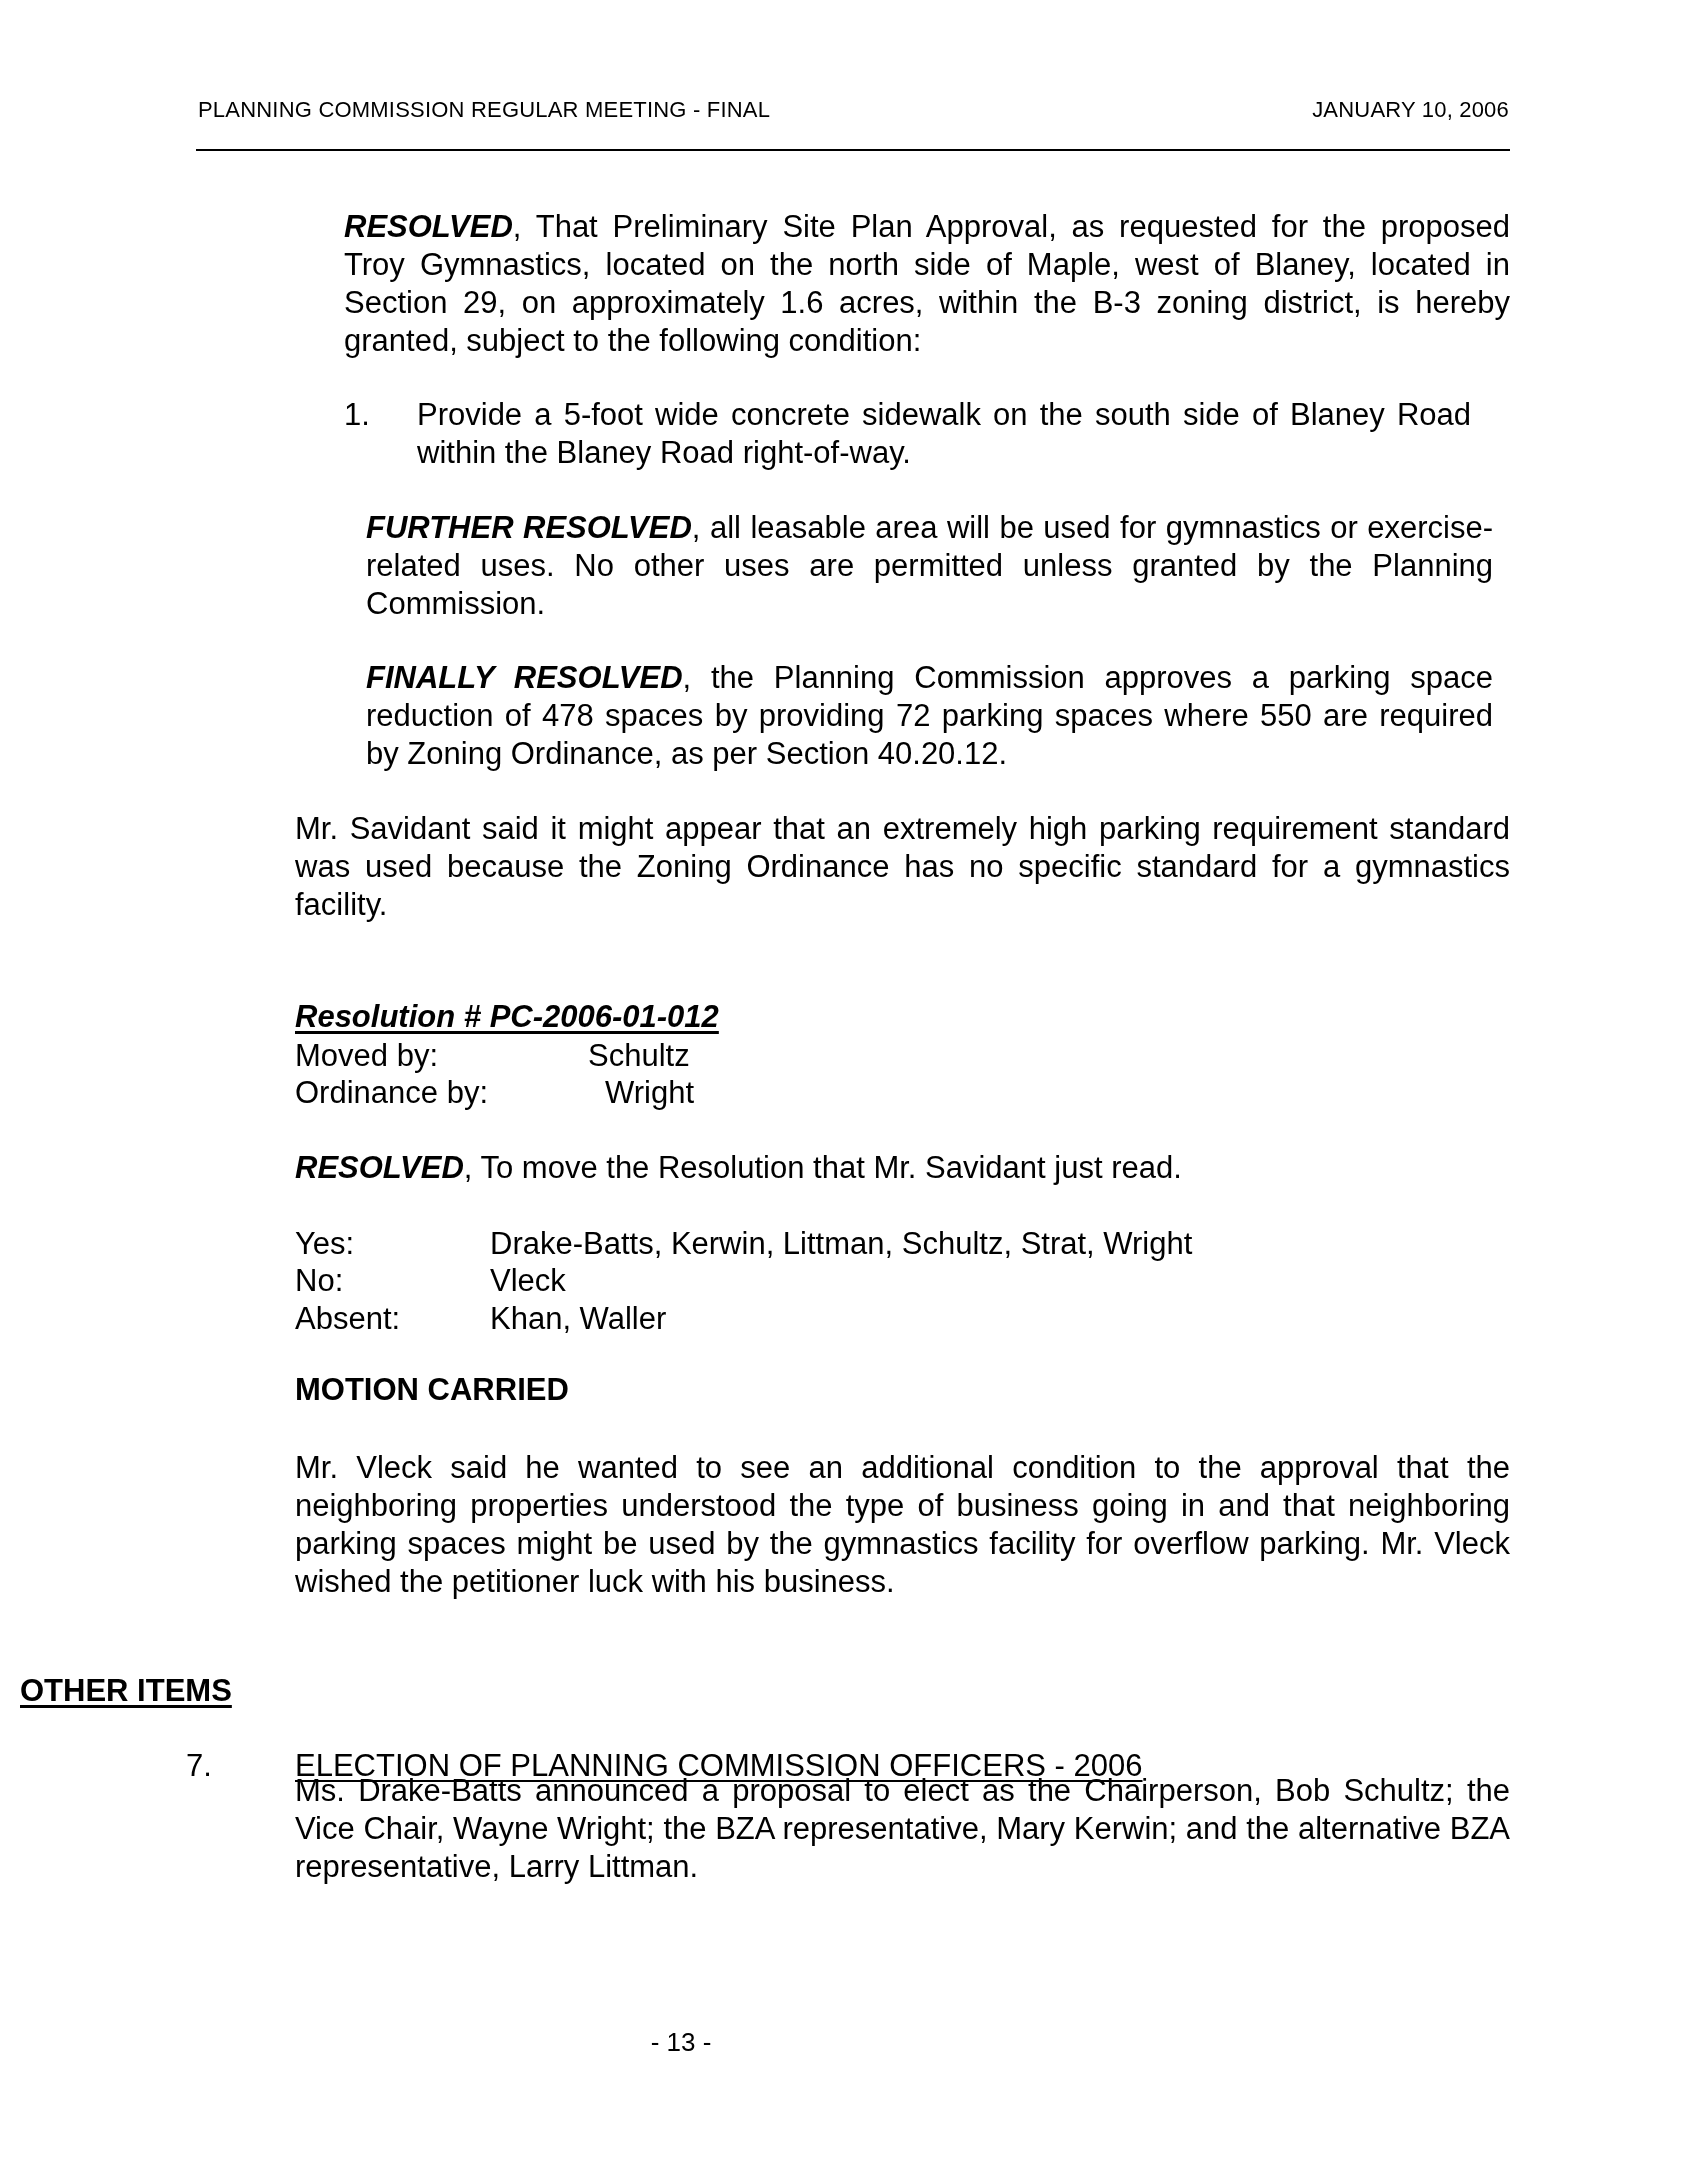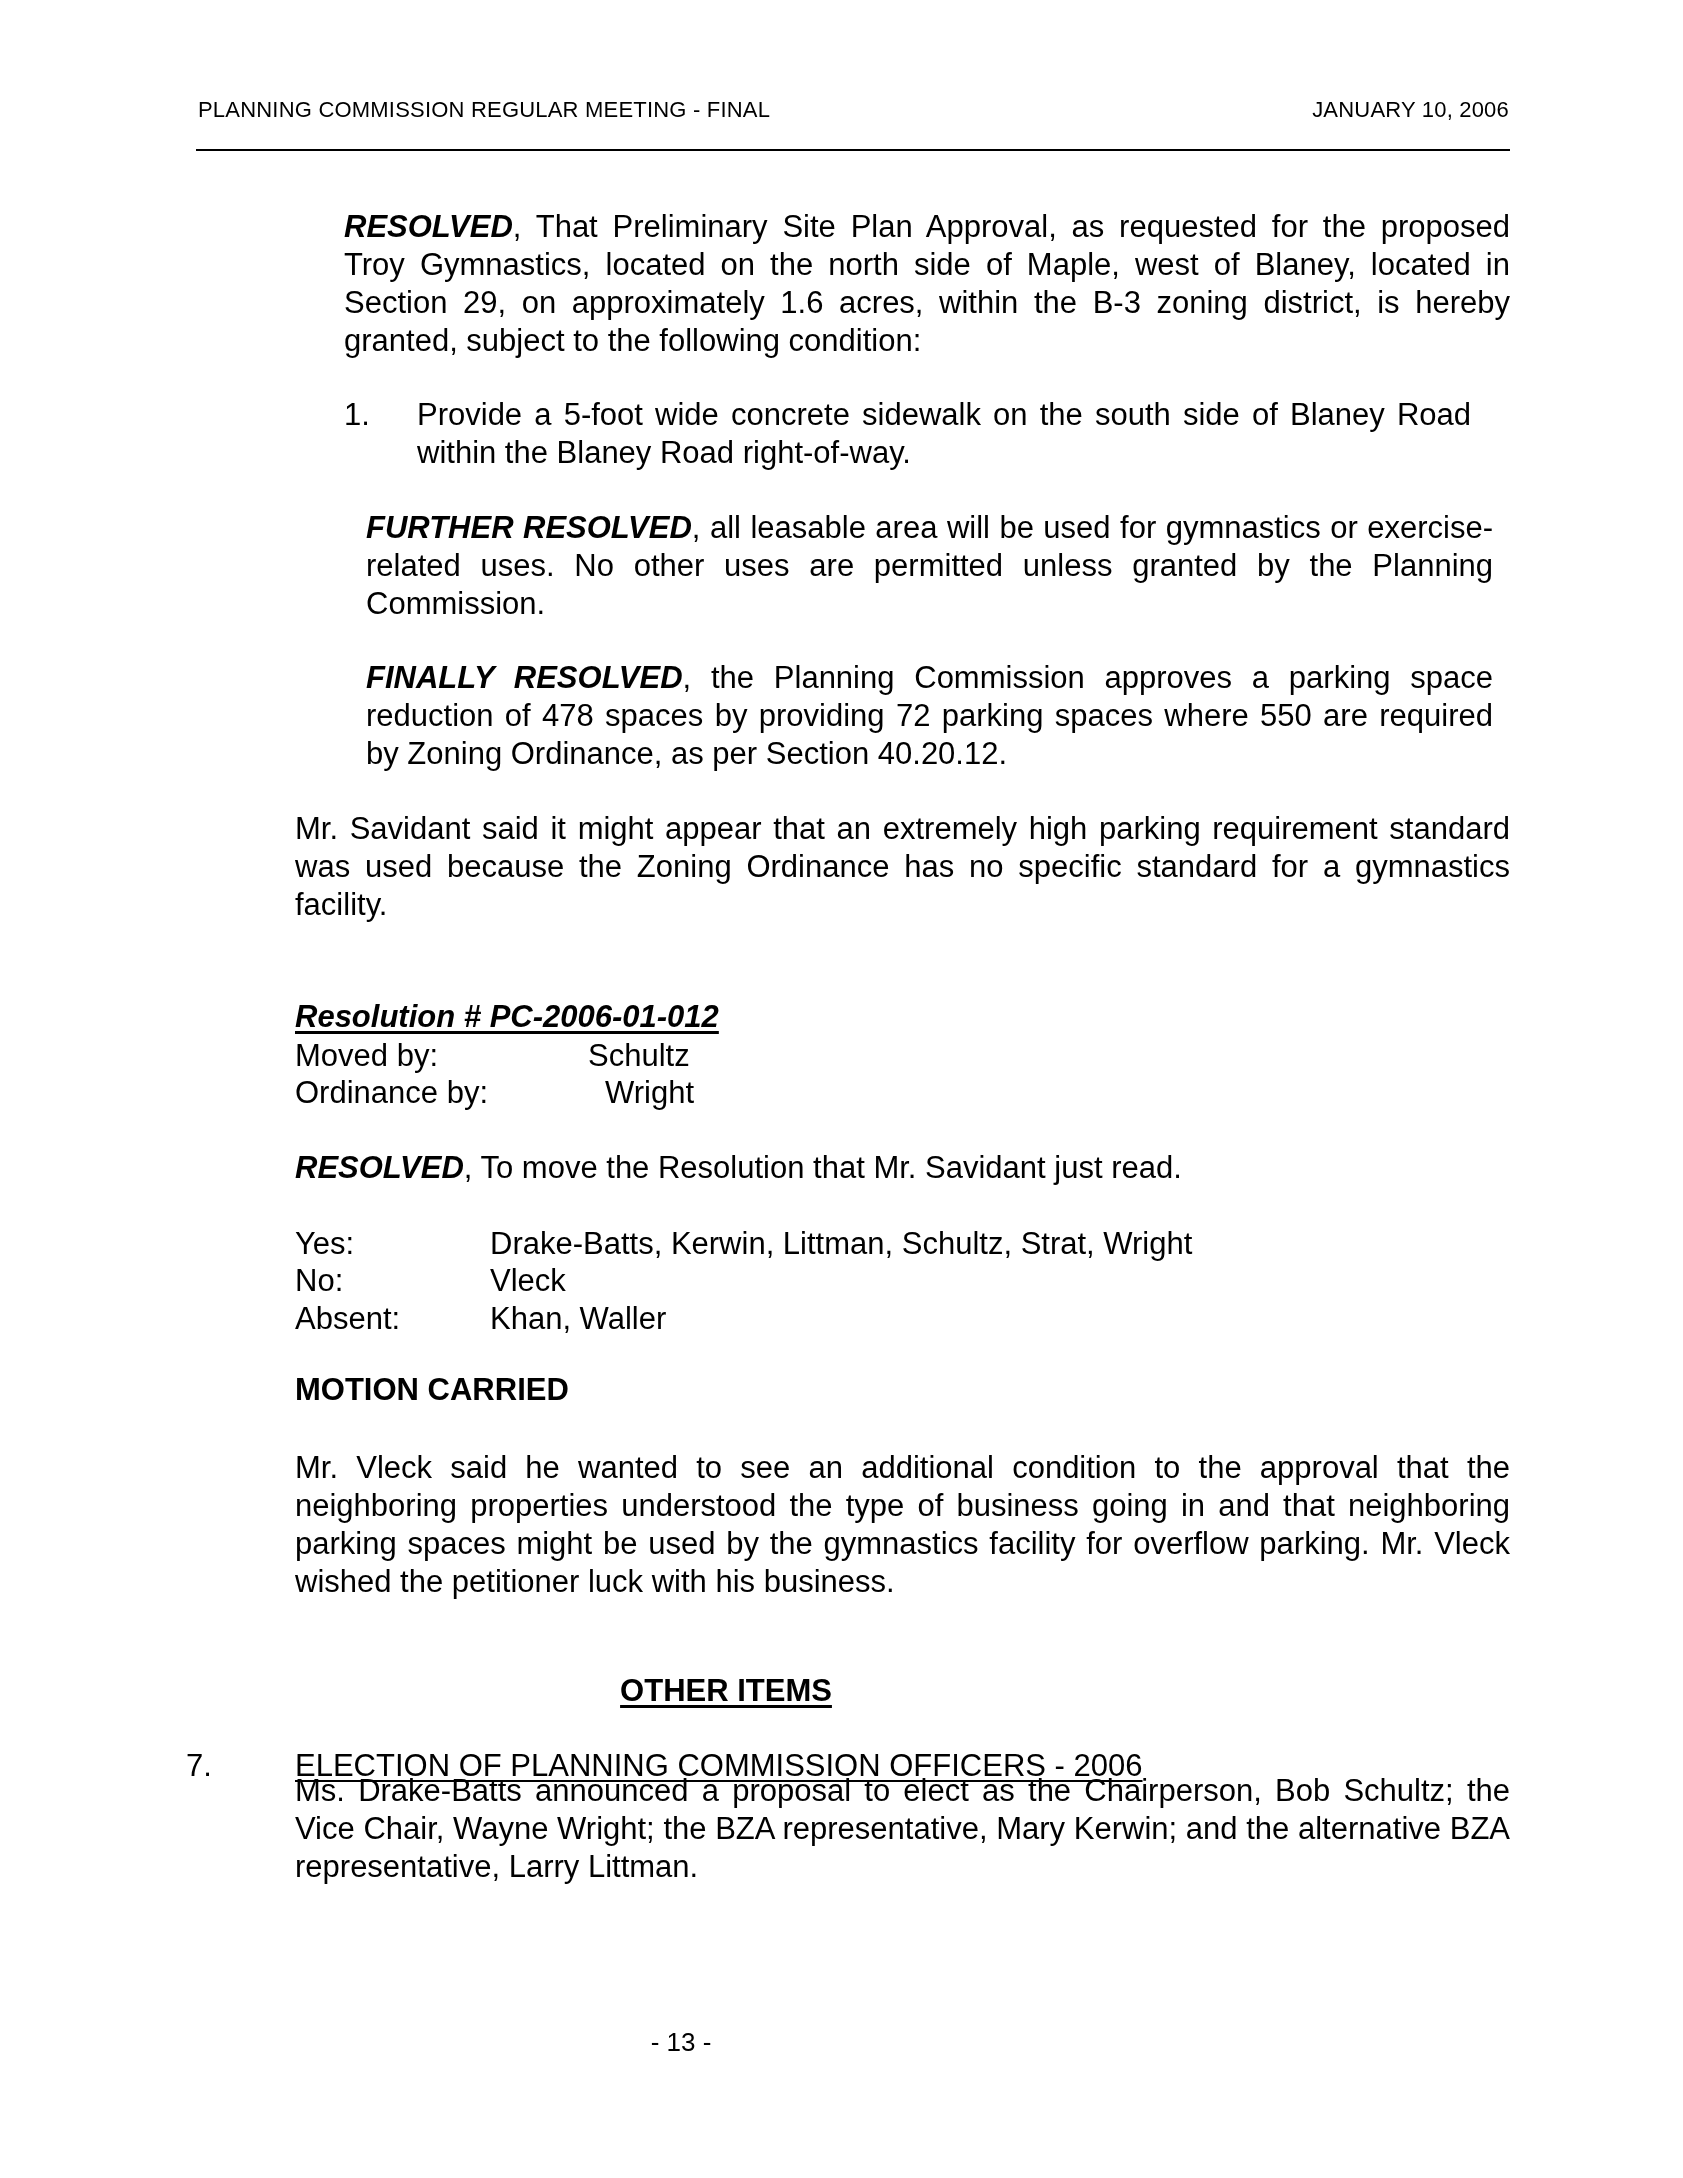--- a/index.html
+++ b/index.html
@@ -21,21 +21,21 @@
   .cond { position: absolute; left: 344px; width: 1127px; font-size: 31px; line-height: 38px; }
   .cond .num { position: absolute; left: 0; top: 0; }
   .cond .txt { margin-left: 73px; text-align: justify; text-align-last: left; }
 
   .resno { position: absolute; left: 295px; top: 999px; font-size: 31px; font-weight: bold; font-style: italic; text-decoration: underline; text-decoration-thickness: 3px; text-underline-offset: 4px; }
   .kv { position: absolute; left: 295px; font-size: 31px; line-height: 38px; }
   .kv .k { display: inline-block; }
   .kv .v { position: absolute; white-space: nowrap; }
 
   .motion { position: absolute; left: 295px; top: 1372px; font-size: 31px; font-weight: bold; }
-  .section { position: absolute; top: 1673px; left: 0; width: 1432px; text-align: center; }
+  .section { position: absolute; top: 1673px; left: 0; width: 1432px; text-align: left; }
   .section span { font-size: 31px; font-weight: bold; text-decoration: underline; text-decoration-thickness: 3px; text-underline-offset: 4px; margin-left: 20px; }
   .item-num { position: absolute; left: 186px; top: 1748px; font-size: 31px; }
   .item-title { position: absolute; left: 295px; top: 1748px; font-size: 31px; text-decoration: underline; text-decoration-thickness: 2px; text-underline-offset: 4px; }
   .pageno { position: absolute; top: 2027px; left: 0; width: 1362px; text-align: center; font-size: 26px; }
 </style>
 </head>
 <body>
 
 <div class="hdr hdr-left">PLANNING COMMISSION REGULAR MEETING - FINAL</div>
 <div class="hdr hdr-right">JANUARY 10, 2006</div>

